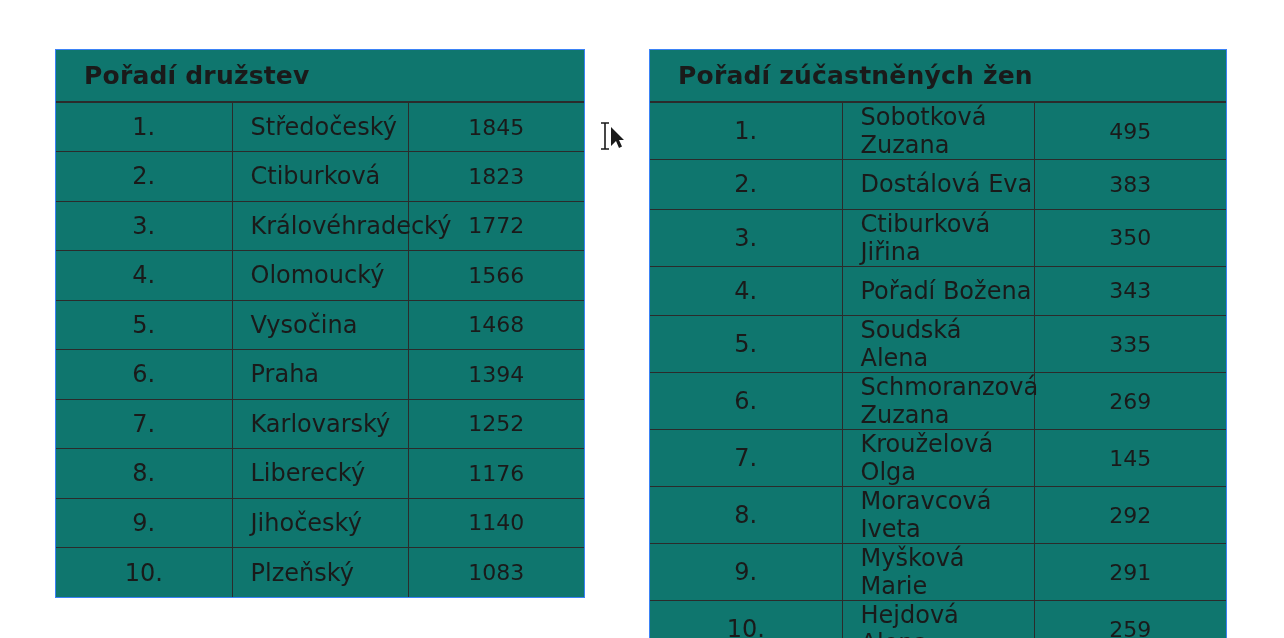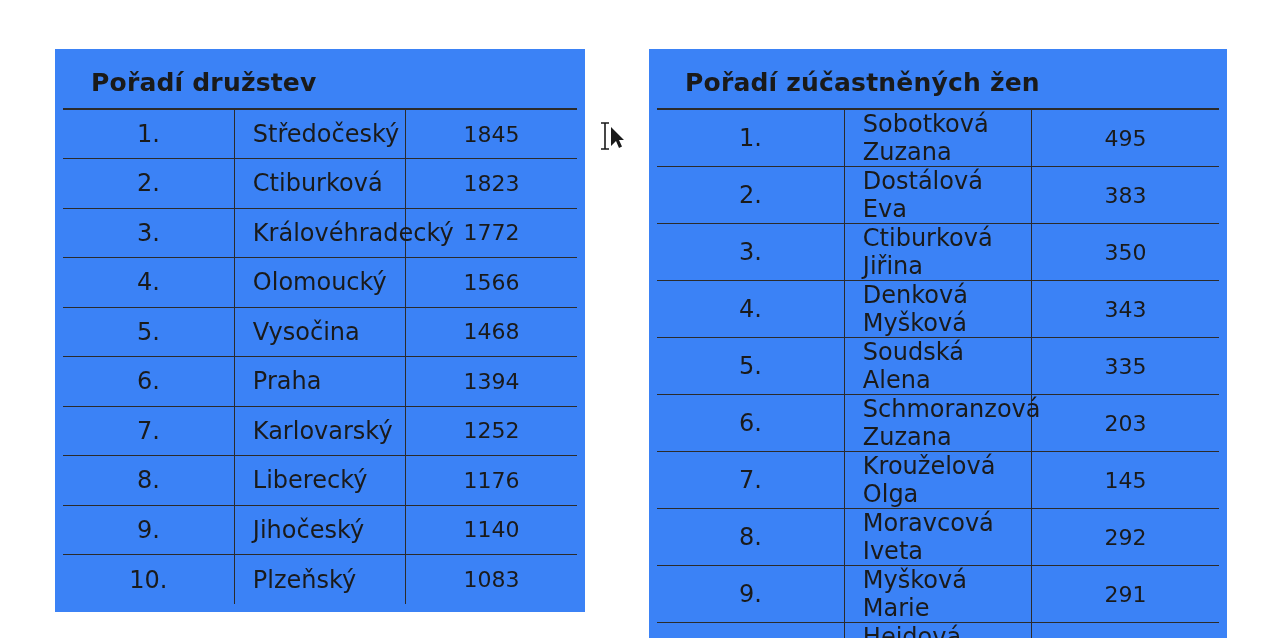--- a/index.html
+++ b/index.html
@@ -15,23 +15,23 @@
     position: relative;
     overflow: hidden;
   }
   .page {
     position: relative;
     width: 1284px;
     height: 638px;
   }
   .table-block {
     position: absolute;
-    border: 8px solid #3b82f6;
+    border: 1px solid #3b82f6;
     box-sizing: border-box;
-    background: #3b82f6;
+    background: #0f766e;
   }
   #table-teams {
     left: 55px;
     top: 49px;
     width: 530px;
   }
   #table-women {
     left: 649px;
     top: 49px;
     width: 578px;
@@ -180,32 +180,32 @@
           <td class="col-name">Dostálová Eva</td>
           <td class="col-value">383</td>
         </tr>
         <tr>
           <td class="col-rank">3.</td>
           <td class="col-name">Ctiburková Jiřina</td>
           <td class="col-value">350</td>
         </tr>
         <tr>
           <td class="col-rank">4.</td>
-          <td class="col-name">Denková Myšková</td>
+          <td class="col-name">Pořadí Božena</td>
           <td class="col-value">343</td>
         </tr>
         <tr>
           <td class="col-rank">5.</td>
           <td class="col-name">Soudská Alena</td>
           <td class="col-value">335</td>
         </tr>
         <tr>
           <td class="col-rank">6.</td>
           <td class="col-name">Schmoranzová Zuzana</td>
-          <td class="col-value">203</td>
+          <td class="col-value">269</td>
         </tr>
         <tr>
           <td class="col-rank">7.</td>
           <td class="col-name">Krouželová Olga</td>
           <td class="col-value">145</td>
         </tr>
         <tr>
           <td class="col-rank">8.</td>
           <td class="col-name">Moravcová Iveta</td>
           <td class="col-value">292</td>

